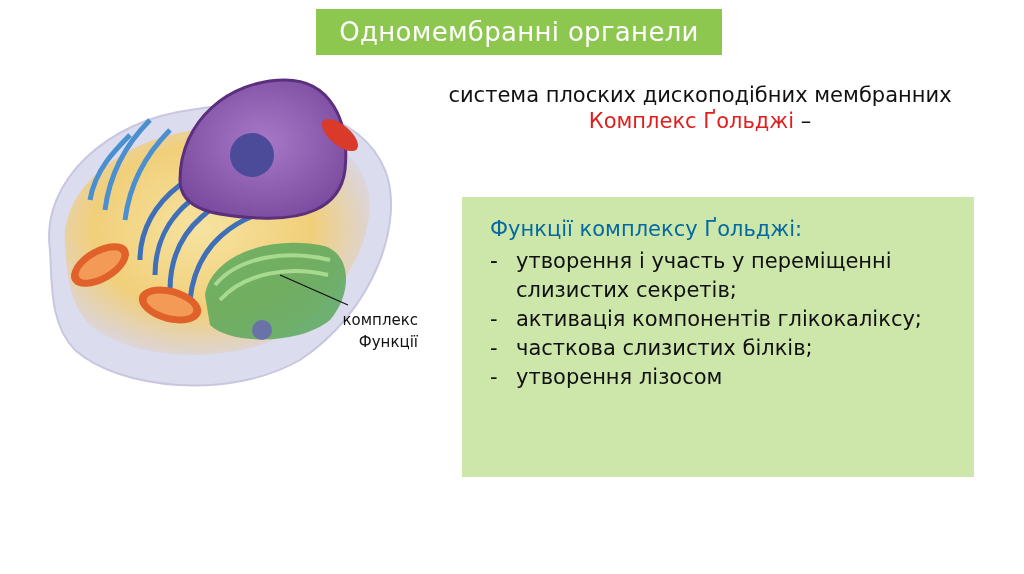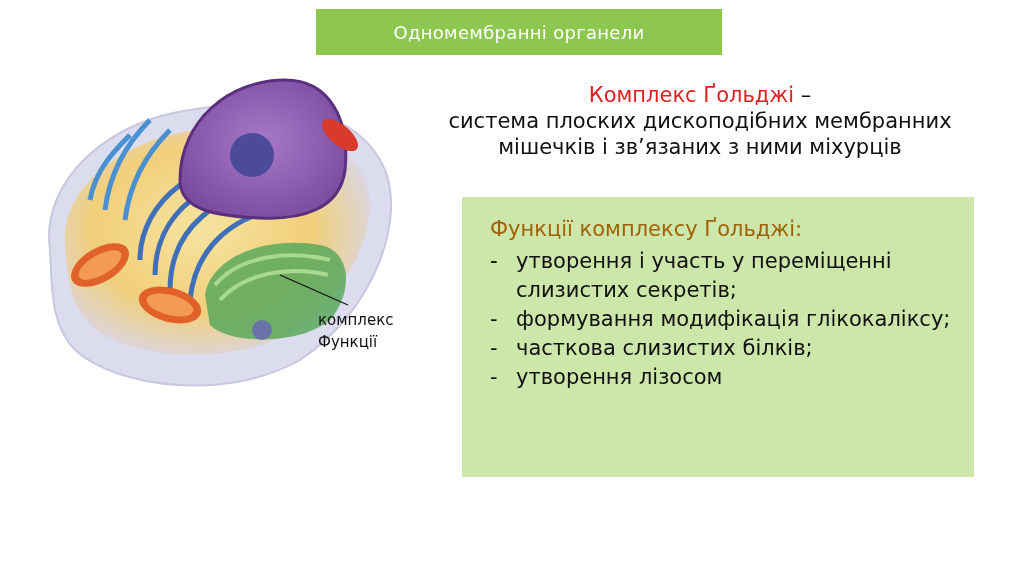--- a/index.html
+++ b/index.html
@@ -1,54 +1,53 @@
 <!DOCTYPE html>
 <html><head>
 <meta charset="utf-8">
 <style>
   html, body { margin:0; padding:0; }
   body { width:1024px; height:574px; background:#ffffff; position:relative; overflow:hidden;
          font-family:"DejaVu Sans", sans-serif; }
   .title-box { position:absolute; left:316px; top:9px; width:406px; height:46px; background:#8dc750;
-               color:#ffffff; font-size:18px; display:flex; align-items:center; justify-content:center;
+               color:#ffffff; font-size:26px; display:flex; align-items:center; justify-content:center;
                letter-spacing:0.3px; }
   .definition { position:absolute; left:405px; top:82px; width:590px; text-align:center;
                 font-size:21px; line-height:26px; color:#111; }
   .definition .term { color:#e11d1d; }
   .func-box { position:absolute; left:462px; top:197px; width:512px; height:280px; background:#cde6a9; }
-  .func-box .heading { position:absolute; left:28px; top:20px; font-size:21px; color:#a16207; }
+  .func-box .heading { position:absolute; left:28px; top:20px; font-size:21px; color:#0369a1; }
   .func-list { position:absolute; left:28px; top:50px; right:10px; margin:0; padding:0; list-style:none;
                font-size:21px; line-height:29px; color:#111; }
   .func-list li { position:relative; padding-left:26px; }
   .func-list li .dash { position:absolute; left:0; top:0; }
   .cell-illustration { position:absolute; left:30px; top:60px; width:380px; height:340px; }
-  .callout-label { position:absolute; left:318px; top:309px; width:100px; text-align:left;
+  .callout-label { position:absolute; left:318px; top:309px; width:100px; text-align:right;
                    font-size:15px; line-height:22px; color:#111; }
 </style>
 </head>
 <body>
 
 <div class="title-box">
   <span>Одномембранні органели</span>
 </div>
 
 <div class="definition">
+  <div>система плоских дископодібних мембранних</div>
   <div>
     <span class="term">Комплекс Ґольджі</span><span> –</span>
   </div>
-  <div>система плоских дископодібних мембранних</div>
-  <div>мішечків і зв’язаних з ними міхурців</div>
 </div>
 
 <div class="func-box">
   <div class="heading">Функції комплексу Ґольджі:</div>
   <ul class="func-list">
     <li><span class="dash">-</span></li>
     <li><span class="dash">-</span><span>утворення і участь у переміщенні слизистих секретів;</span></li>
-    <li><span class="dash">-</span><span>формування модифікація глікокаліксу;</span></li>
+    <li><span class="dash">-</span><span>активація компонентів глікокаліксу;</span></li>
     <li><span class="dash">-</span><span>часткова слизистих білків;</span></li>
     <li><span class="dash">-</span><span>утворення лізосом</span></li>
   </ul>
 </div>
 
 <svg class="cell-illustration" viewBox="0 0 380 340" xmlns="http://www.w3.org/2000/svg">
   <defs>
     <radialGradient id="cyto" cx="45%" cy="45%" r="60%">
       <stop offset="0%" stop-color="#f6e3a0"></stop>
       <stop offset="60%" stop-color="#f1cf7a"></stop>

